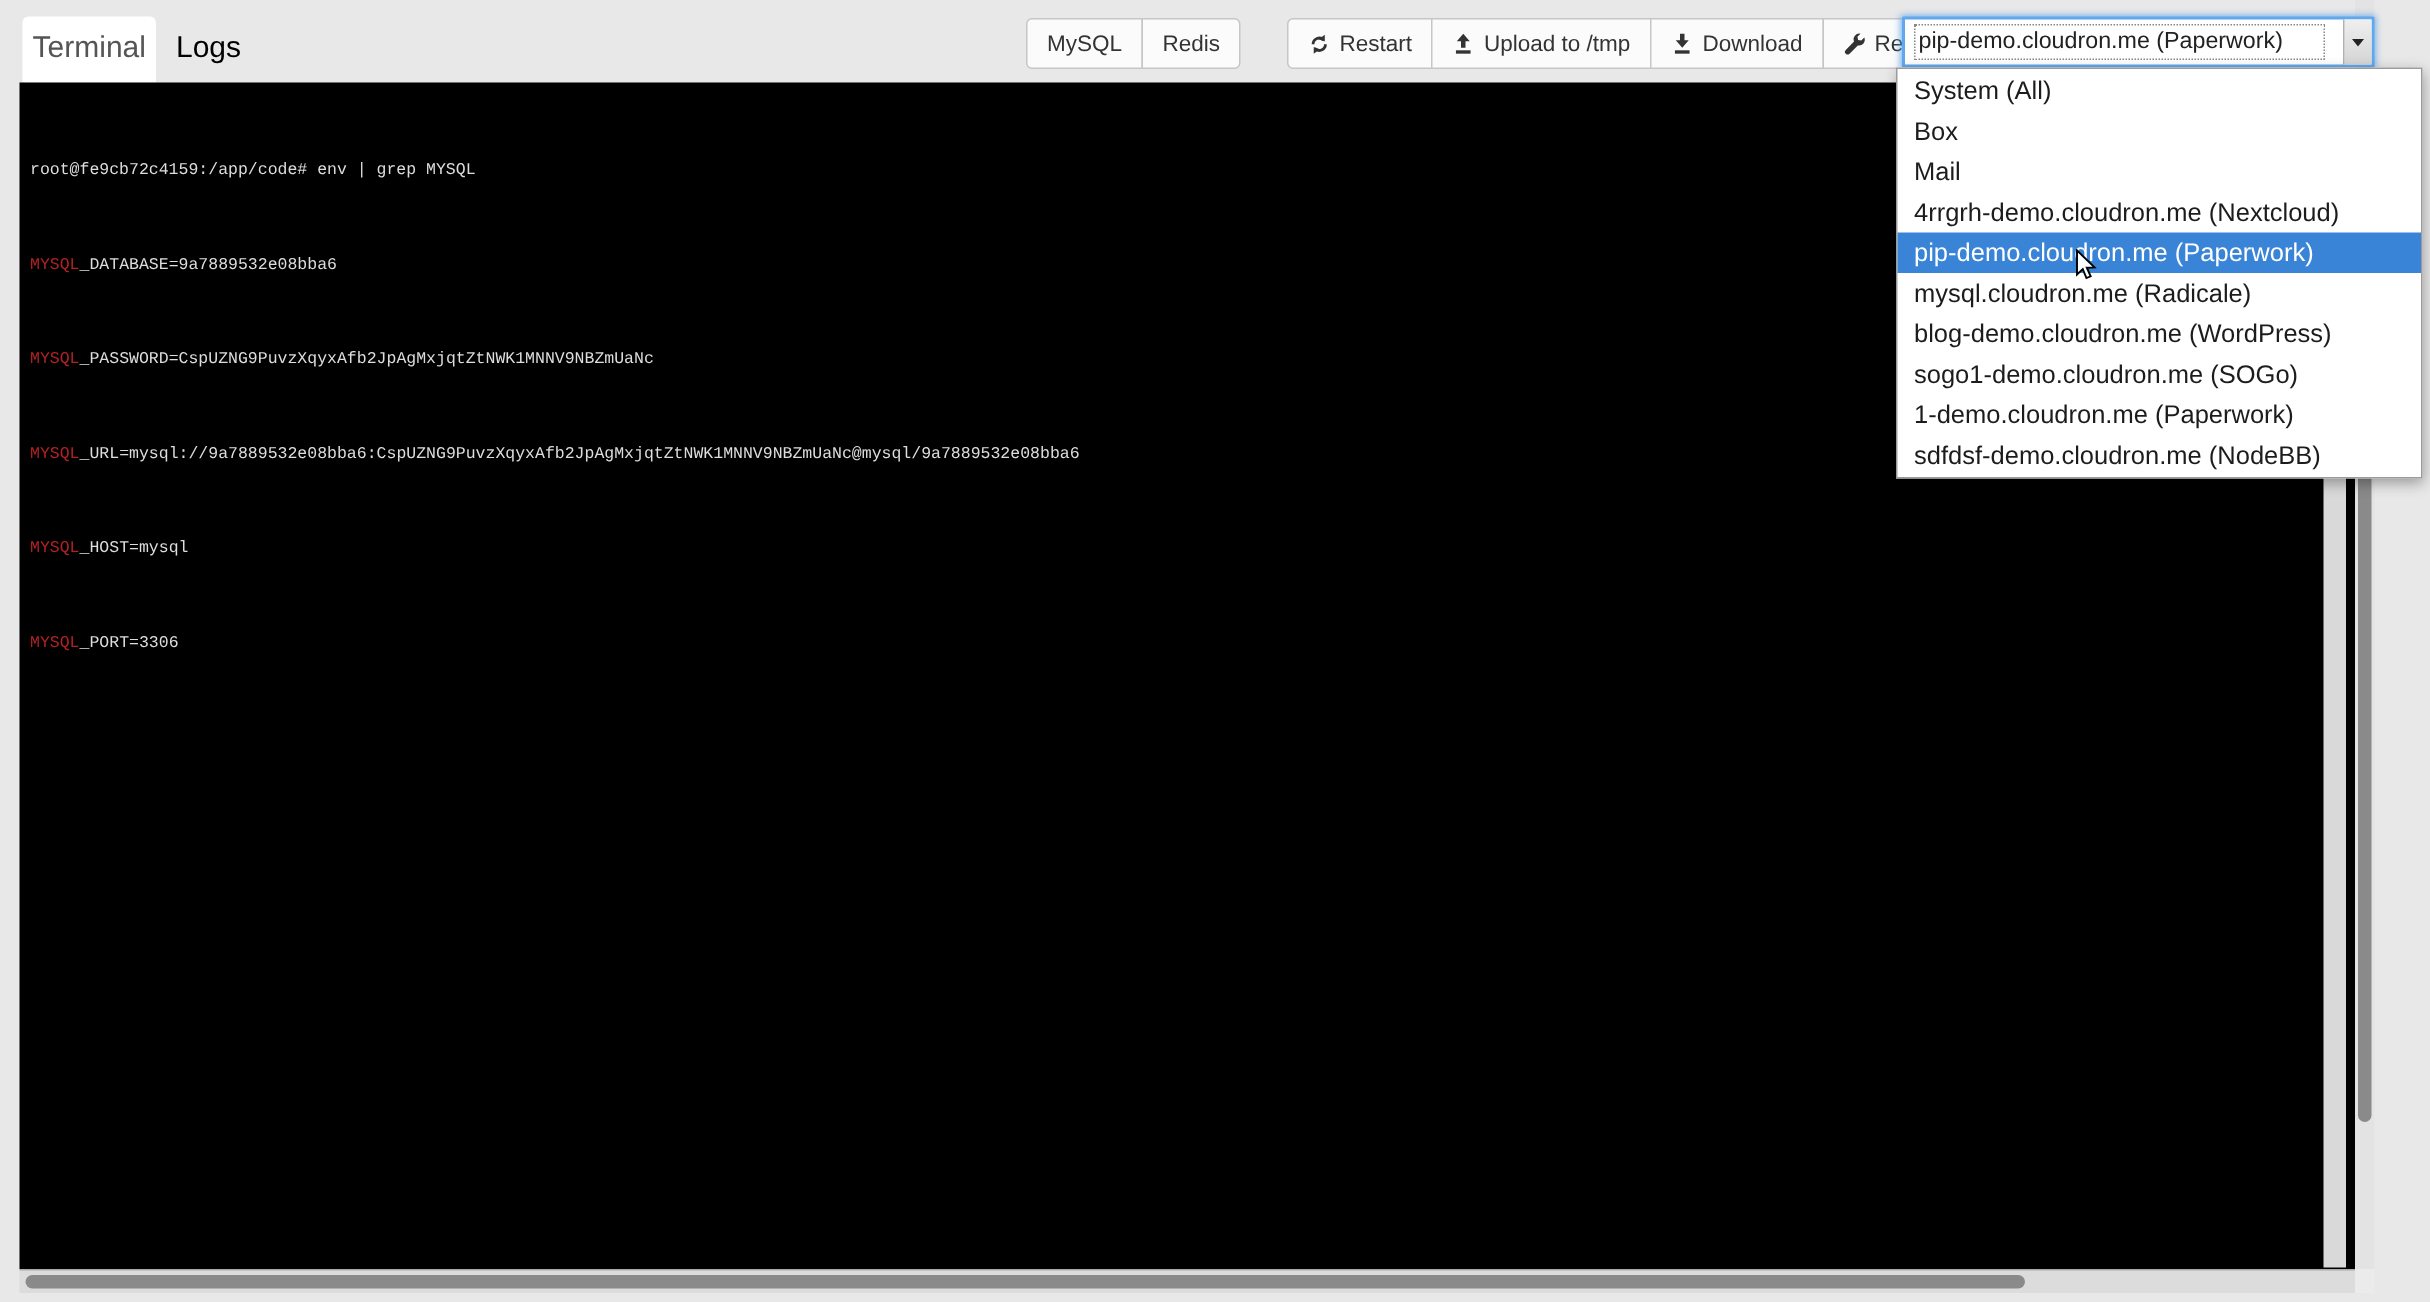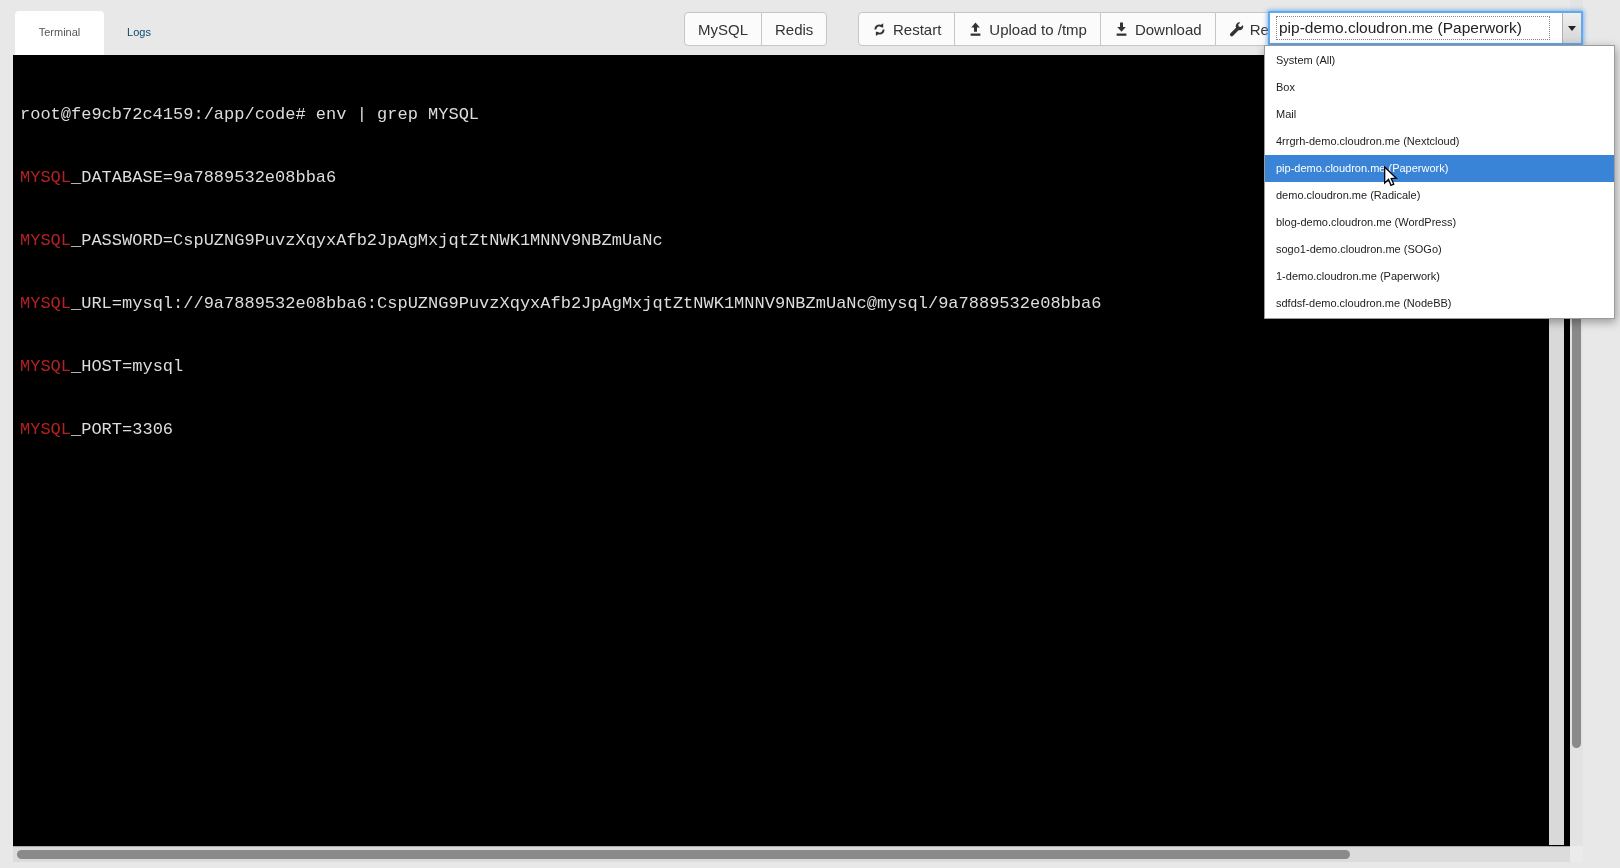--- a/index.html
+++ b/index.html
@@ -7,28 +7,28 @@
   body {
     position:relative;
     background:#e8e8e8;
     font-family:"Liberation Sans", sans-serif;
   }
 
   
   .tab {
     position:absolute; top:11px; height:44px;
     line-height:42px; text-align:center;
-    font-size:11px; cursor:pointer;
+    font-size:20px; cursor:pointer;
   }
   .tab-terminal {
     left:15px; width:89px;
     background:#ffffff; color:#555;
     border-top-left-radius:4px; border-top-right-radius:4px;
   }
-  .tab-logs { left:104px; width:70px; color:#0c4a6e; }
+  .tab-logs { left:104px; width:70px; color:#000000; }
 
   
   .btn-group { position:absolute; top:12px; display:flex; }
   .btn {
     height:34px; padding:0 13px;
     background:#fbfbfb; border:1px solid #c6c6c6;
     font-size:15px; color:#333;
     display:flex; align-items:center; gap:6px;
     cursor:pointer; margin-left:-1px; white-space:nowrap;
   }
@@ -64,34 +64,34 @@
 
   
   .dropdown {
     position:absolute; left:1264px; top:45px; width:351px;
     background:#fff; border:1px solid #9b9b9b;
     box-shadow:1px 3px 9px rgba(0,0,0,0.35);
     z-index:40; padding:1px 0;
   }
   .dropdown .opt {
     height:27px; line-height:27px; padding-left:11px;
-    font-size:11px; color:#1c1c1c; cursor:pointer;
+    font-size:17px; color:#1c1c1c; cursor:pointer;
     white-space:nowrap; overflow:hidden;
   }
   .dropdown .opt.hl { background:#3a84d8; color:#fff; }
 
   
   .terminal {
     position:absolute; left:13px; top:55px; width:1557px; height:791px;
     background:#000; z-index:1;
   }
   .term-content {
     position:absolute; left:7px; top:7px; right:30px;
     font-family:"Liberation Mono", monospace;
-    font-size:17px; line-height:21px; color:#dddddd;
+    font-size:11px; line-height:21px; color:#dddddd;
     white-space:pre;
   }
   .term-line { height:21px; }
   .grep-red { color:#b22222; }
   .term-cursor {
     display:inline-block; width:9px; height:16px;
     border:1px solid #ddd; vertical-align:-3px;
   }
   .term-scrollbar {
     position:absolute; top:0; right:6px; width:15px; height:790px;
@@ -200,21 +200,21 @@
     <span class="caret-down"></span>
   </span>
 </div>
 
 <div class="dropdown">
   <div class="opt">System (All)</div>
   <div class="opt">Box</div>
   <div class="opt">Mail</div>
   <div class="opt">4rrgrh-demo.cloudron.me (Nextcloud)</div>
   <div class="opt hl">pip-demo.cloudron.me (Paperwork)</div>
-  <div class="opt">demo.cloudron.me (Radicale)</div>
+  <div class="opt">mysql.cloudron.me (Radicale)</div>
   <div class="opt">blog-demo.cloudron.me (WordPress)</div>
   <div class="opt">sogo1-demo.cloudron.me (SOGo)</div>
   <div class="opt">1-demo.cloudron.me (Paperwork)</div>
   <div class="opt">sdfdsf-demo.cloudron.me (NodeBB)</div>
 </div>
 
 <div class="mouse-cursor">
   <svg width="15" height="21" viewBox="0 0 12 18">
     <path d="M1 0.8 L1 14.6 L4.3 11.5 L6.4 16.6 L8.8 15.6 L6.6 10.7 L11 10.5 Z" fill="#fff" stroke="#000" stroke-width="1.1"></path>
   </svg>

